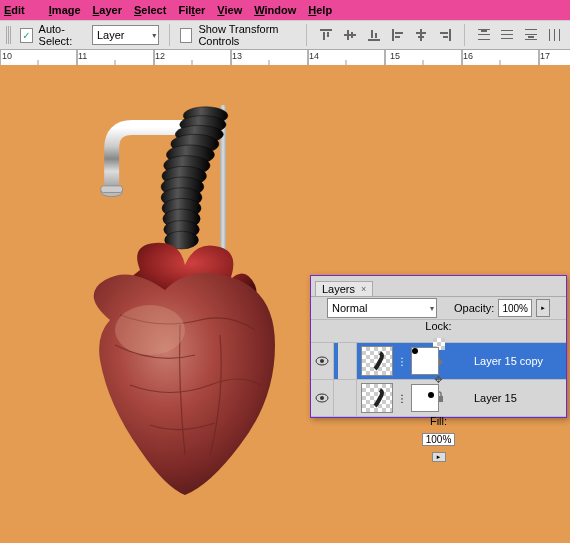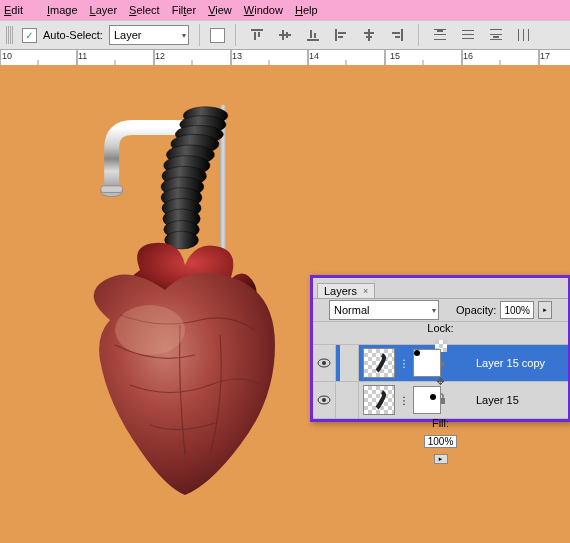--- a/index.html
+++ b/index.html
@@ -8,25 +8,26 @@
     font-family: "Segoe UI", Tahoma, sans-serif;
     font-size: 11px;
     background: #e4e4e4;
     overflow: hidden;
     width: 570px;
     height: 543px;
     position: relative;
   }
   .menubar {
     height: 20px;
-    background: #f9a8d4;
+    background: #ec4899;
     display: flex;
     align-items: center;
     padding: 0 4px;
     border-bottom: 1px solid #ccc;
+    font-weight: bold;
   }
   .menubar span {
     margin-right: 12px;
     cursor: default;
   }
   .menubar span u { text-decoration: underline; }
   .toolbar {
     height: 28px;
     background: #e4e4e4;
     display: flex;
@@ -121,21 +122,21 @@
     width: 230px;
     height: 270px;
   }
   
   .layers-panel {
     position: absolute;
     left: 310px;
     top: 210px;
     width: 255px;
     background: #d6d6d6;
-    border: 3px solid #6d28d9;
+    border: 1px solid #6d28d9;
     box-shadow: 2px 2px 6px rgba(0,0,0,0.3);
     font-size: 11px;
   }
   .tabrow {
     height: 20px;
     display: flex;
     align-items: flex-end;
     padding: 0 4px;
     border-bottom: 1px solid #aaa;
     background: #d6d6d6;
@@ -233,20 +234,21 @@
   <span><u>H</u>elp</span>
 </div>
 
 <div class="toolbar">
   <div class="grip"></div>
   <span class="cb">✓</span>
   <span>Auto-Select:</span>
   <span class="dropdown" style="width:60px">Layer</span>
   <div class="vline"></div>
   <span class="cb" style="color:transparent">✓</span>
+  <span>Show Transform Controls</span>
   <div class="vline"></div>
   <span class="ico">
     <svg width="14" height="14">
         <rect x="1" y="1" width="12" height="2" fill="#666"></rect>
         <rect x="4" y="4" width="2" height="8" fill="#666"></rect>
         <rect x="8" y="4" width="2" height="5" fill="#666"></rect>
       </svg>
   </span>
   <span class="ico">
     <svg width="14" height="14">

